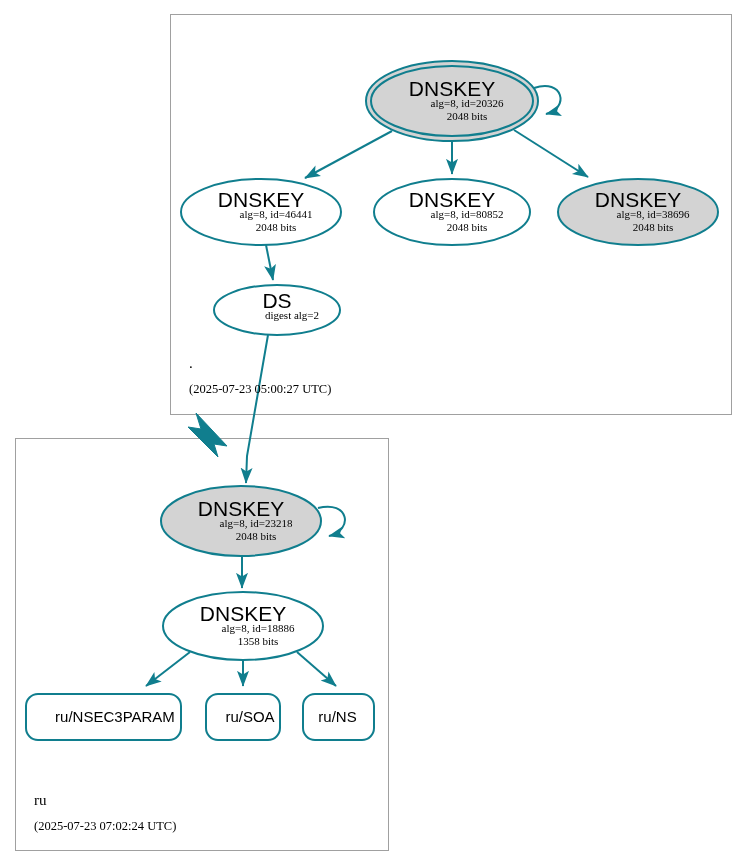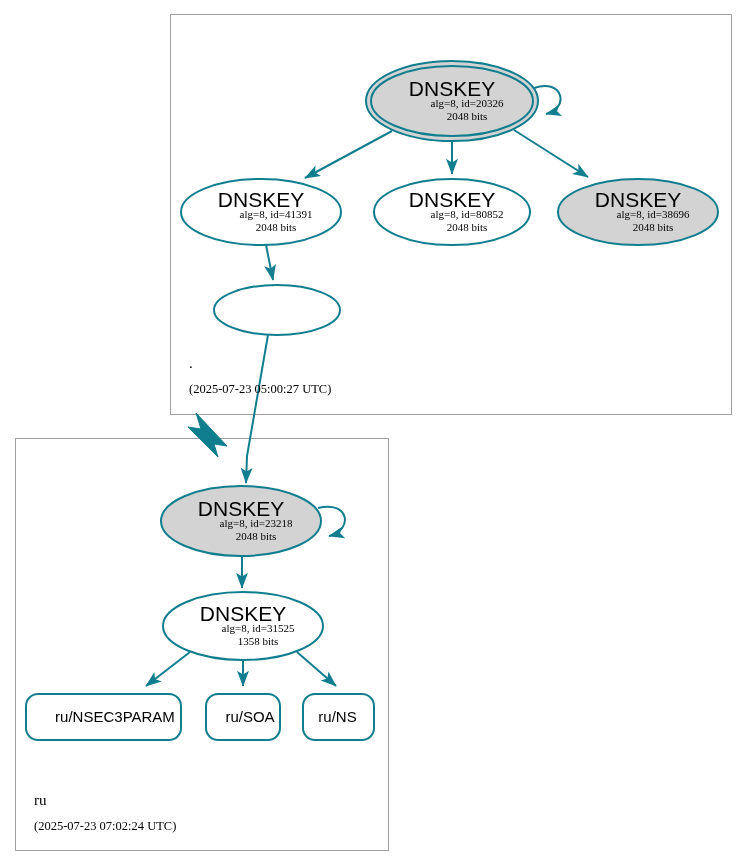--- a/index.html
+++ b/index.html
@@ -124,46 +124,50 @@
   </svg>
 
   <div class="node-label" style="left:372px; top:80px; width:160px;">
     <div class="lbl-title">DNSKEY</div>
     <div class="lbl-sub">alg=8, id=20326</div>
     <div class="lbl-sub">2048 bits</div>
   </div>
 
   <div class="node-label" style="left:181px; top:191px; width:160px;">
     <div class="lbl-title">DNSKEY</div>
-    <div class="lbl-sub">alg=8, id=41391</div>
+    <div class="lbl-sub">alg=8, id=46441</div>
     <div class="lbl-sub">2048 bits</div>
   </div>
 
   <div class="node-label" style="left:372px; top:191px; width:160px;">
     <div class="lbl-title">DNSKEY</div>
     <div class="lbl-sub">alg=8, id=80852</div>
     <div class="lbl-sub">2048 bits</div>
   </div>
 
   <div class="node-label" style="left:558px; top:191px; width:160px;">
     <div class="lbl-title">DNSKEY</div>
     <div class="lbl-sub">alg=8, id=38696</div>
     <div class="lbl-sub">2048 bits</div>
   </div>
 
+  <div class="node-label" style="left:207px; top:292px; width:140px;">
+    <div class="lbl-title">DS</div>
+    <div class="lbl-sub">digest alg=2</div>
+  </div>
 
   <div class="node-label" style="left:161px; top:500px; width:160px;">
     <div class="lbl-title">DNSKEY</div>
     <div class="lbl-sub">alg=8, id=23218</div>
     <div class="lbl-sub">2048 bits</div>
   </div>
 
   <div class="node-label" style="left:163px; top:605px; width:160px;">
     <div class="lbl-title">DNSKEY</div>
-    <div class="lbl-sub">alg=8, id=31525</div>
+    <div class="lbl-sub">alg=8, id=18886</div>
     <div class="lbl-sub">1358 bits</div>
   </div>
 
   <div class="node-label" style="left:26px; top:708px; width:178px;">
     <div class="rr-label">ru/NSEC3PARAM</div>
   </div>
   <div class="node-label" style="left:206px; top:708px; width:88px;">
     <div class="rr-label">ru/SOA</div>
   </div>
   <div class="node-label" style="left:302px; top:708px; width:71px;">

